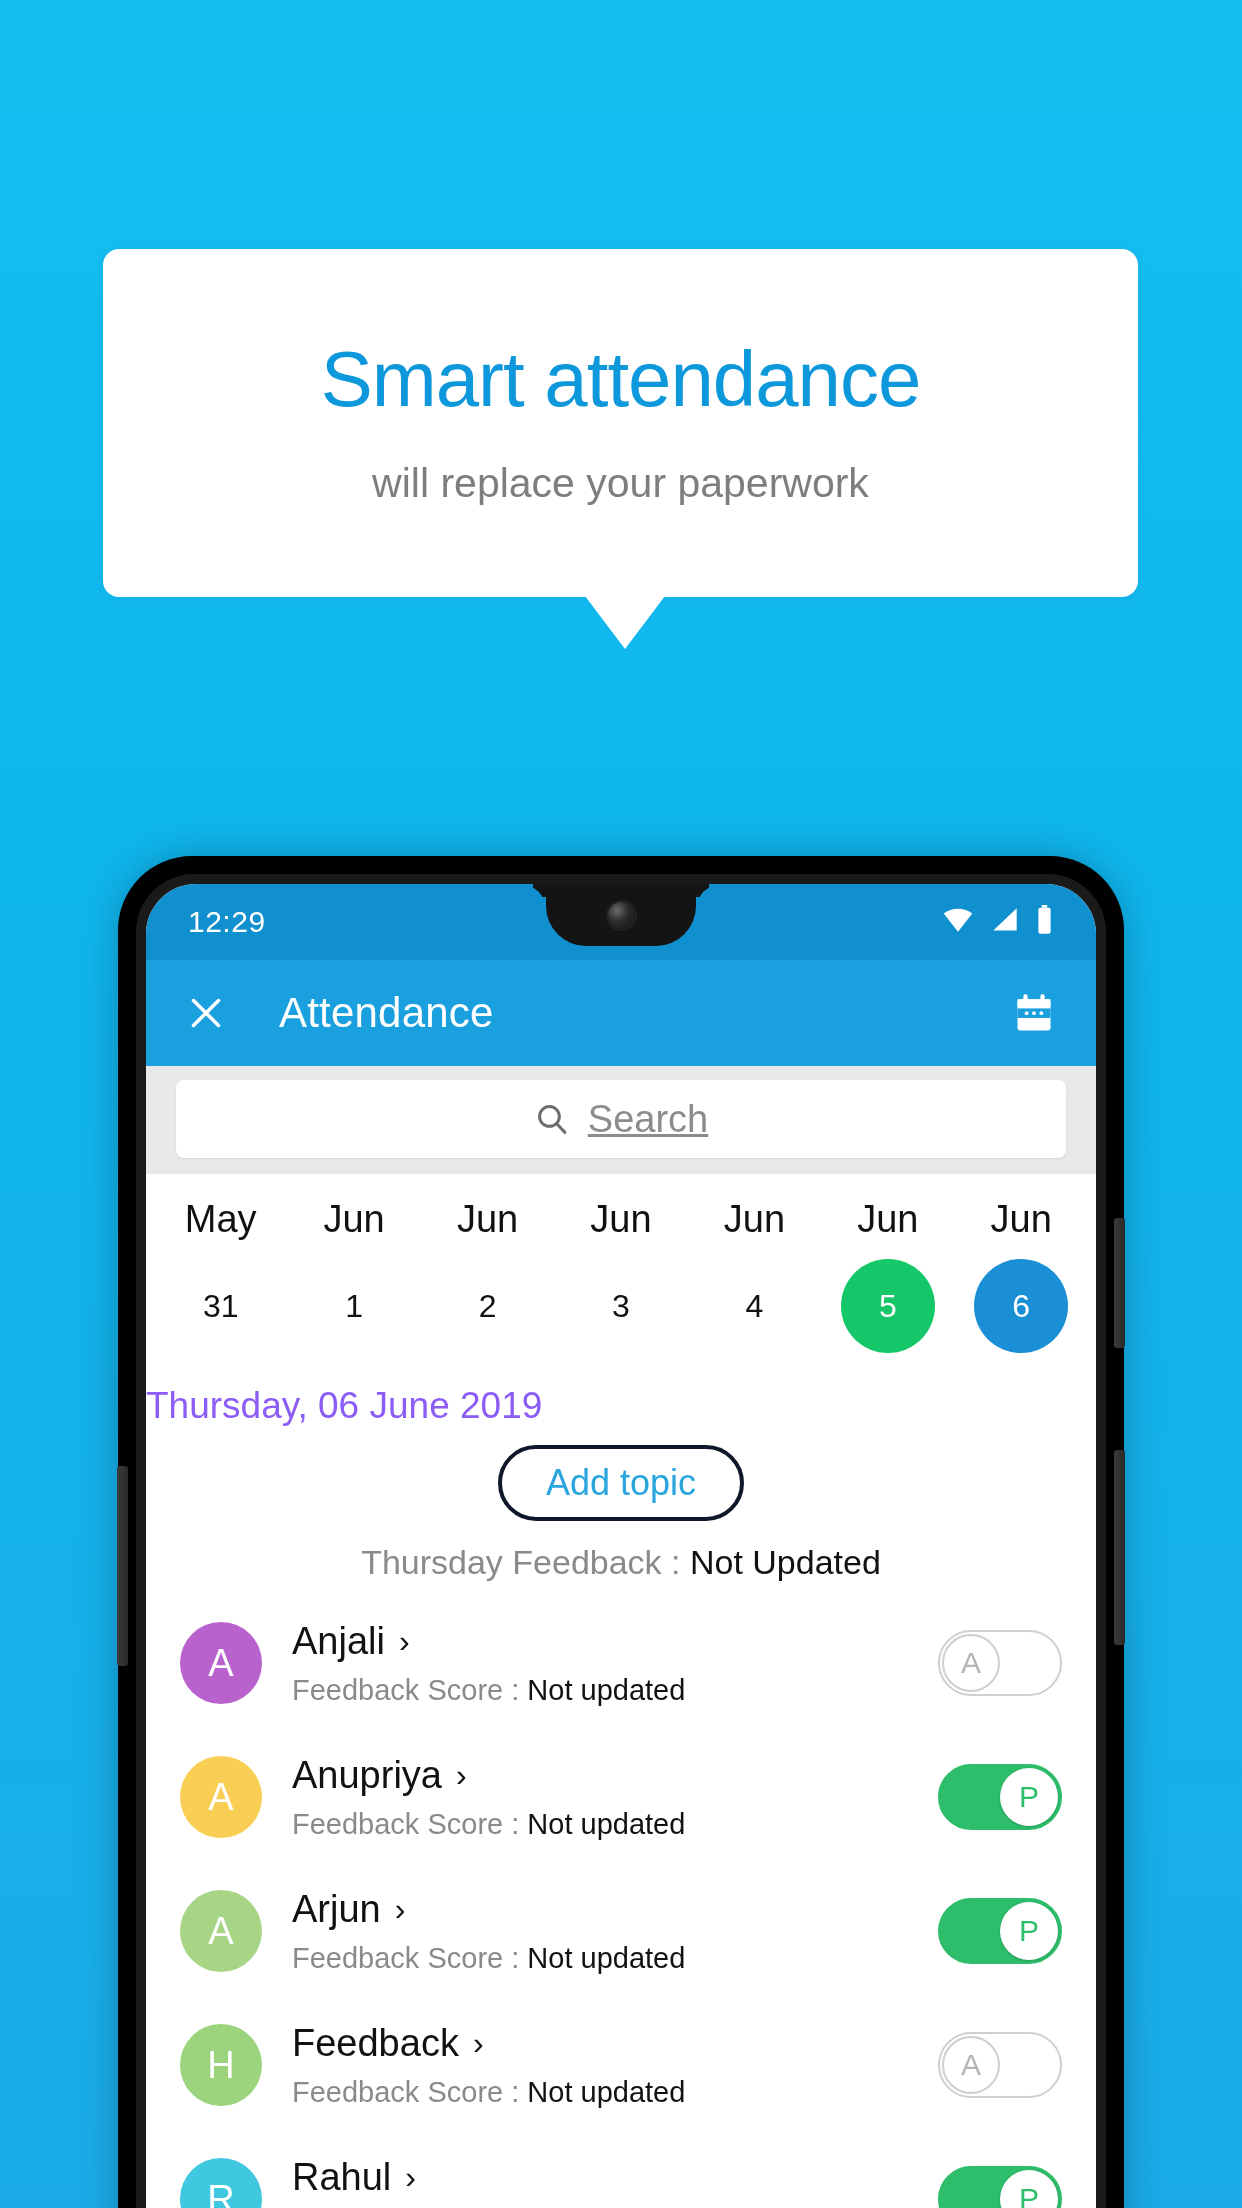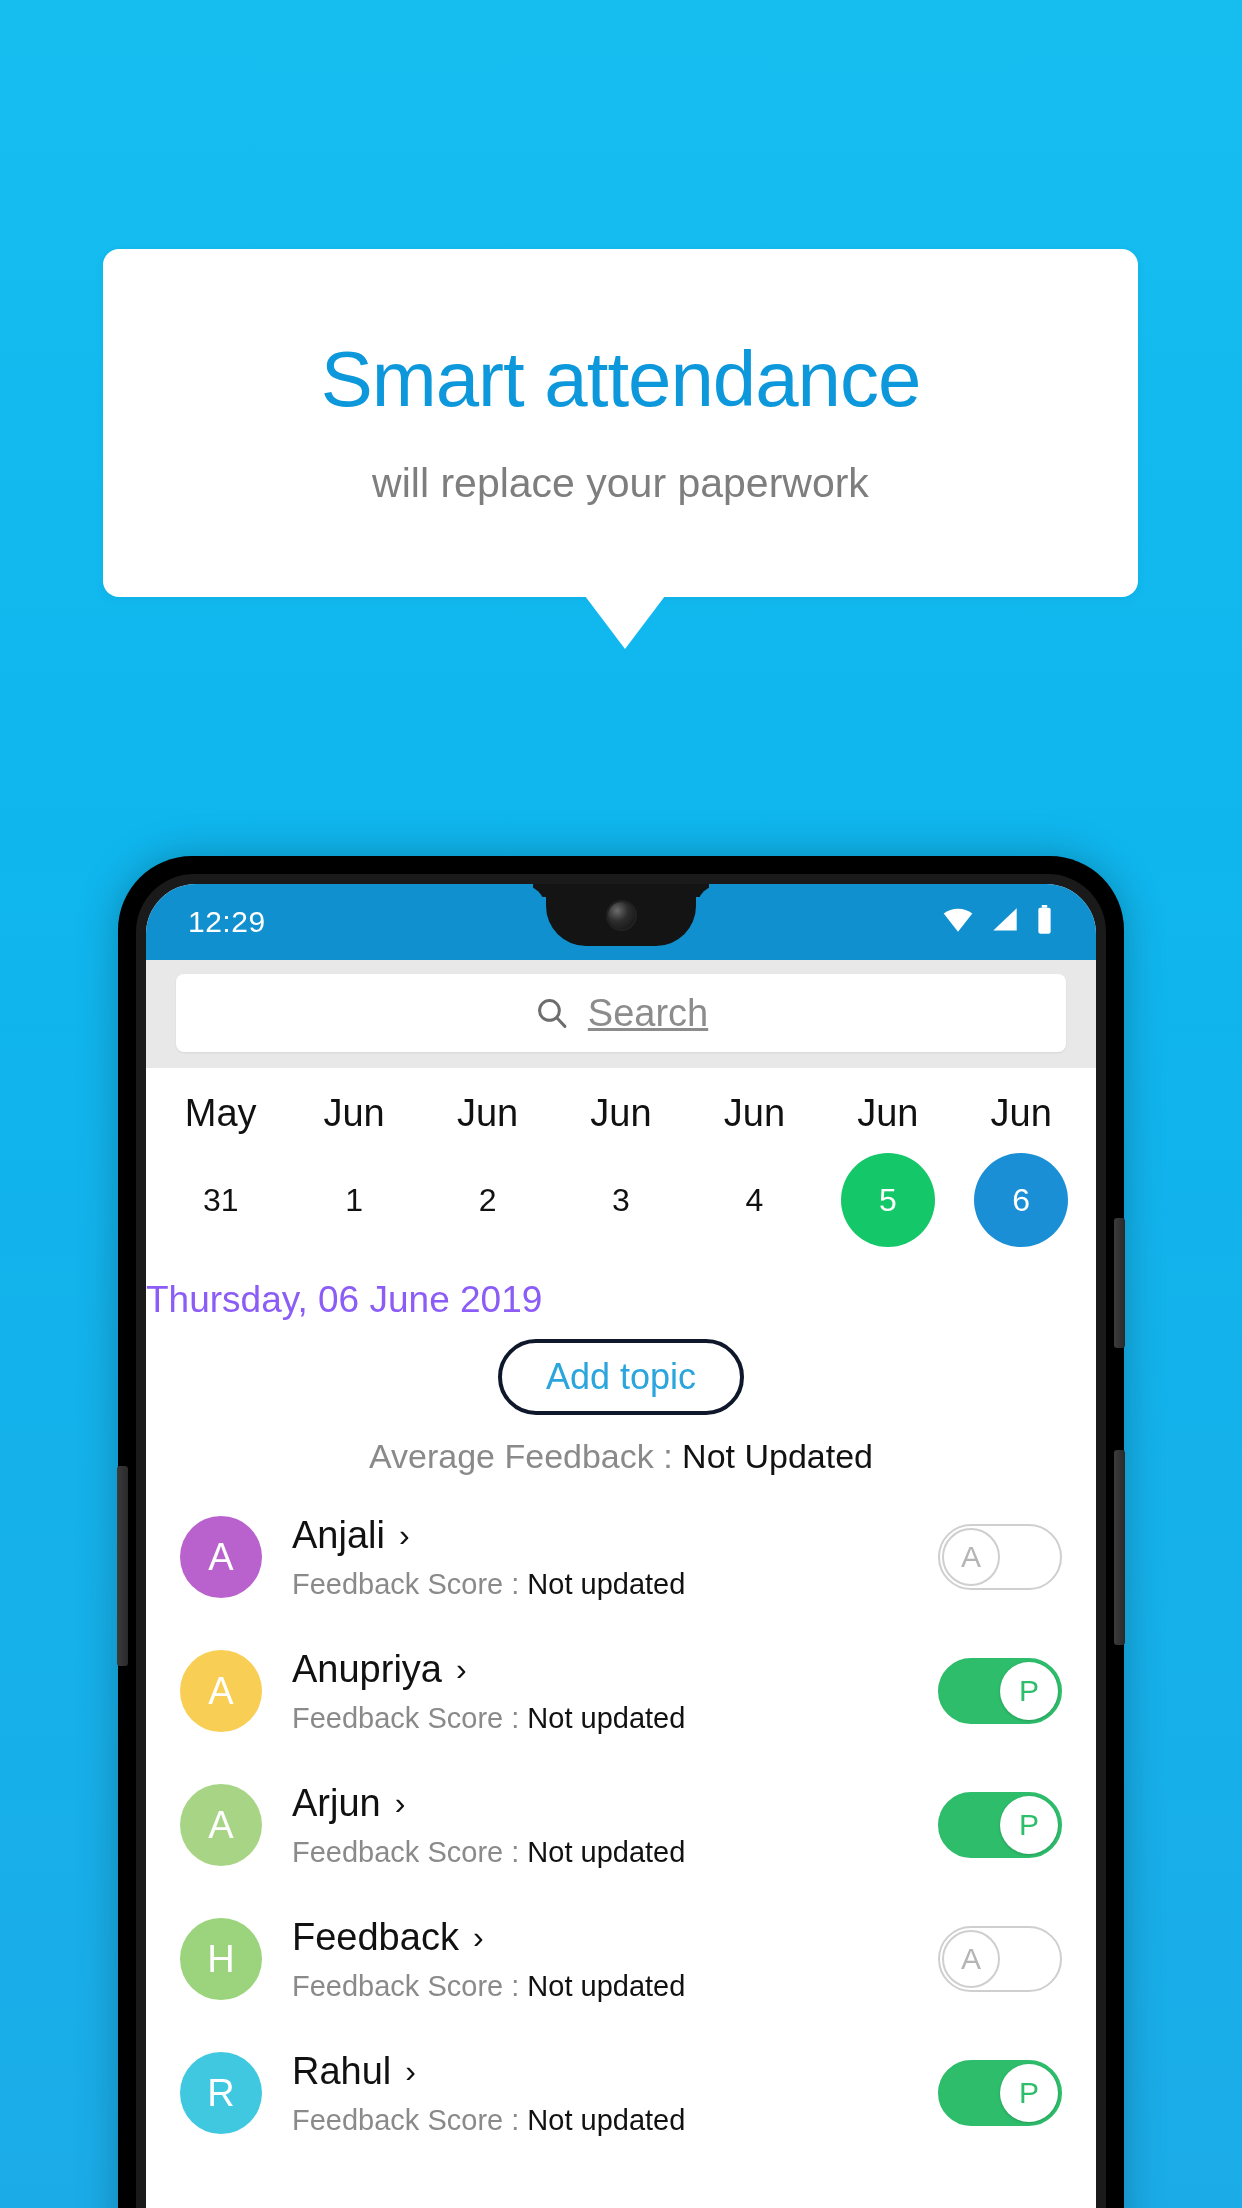--- a/index.html
+++ b/index.html
@@ -287,20 +287,40 @@
               <rect x="4" y="0" width="4" height="2" fill="#fff"></rect>
               <rect x="1.5" y="2" width="9" height="19" rx="1.3" fill="#fff"></rect>
             </svg>
           </span>
         </div>
         <div id="notch">
           <div id="camera"></div>
         </div>
       </div>
 
+      <div id="appbar">
+        <span id="close-icon">
+          <svg width="40" height="40" viewBox="0 0 24 24">
+            <path d="M4.5 4.5 L19.5 19.5 M19.5 4.5 L4.5 19.5" stroke="#fff" stroke-width="2.1" stroke-linecap="round"></path>
+          </svg>
+        </span>
+        <span id="appbar-title">Attendance</span>
+        <span id="calendar-icon">
+          <svg width="44" height="44" viewBox="0 0 24 24">
+            <rect x="3" y="4.5" width="18" height="17" rx="1.6" fill="#fff"></rect>
+            <rect x="3" y="4.5" width="18" height="4" fill="#fff"></rect>
+            <rect x="6.2" y="1.8" width="2.3" height="4.2" rx="1" fill="#fff"></rect>
+            <rect x="15.5" y="1.8" width="2.3" height="4.2" rx="1" fill="#fff"></rect>
+            <rect x="3" y="9.5" width="18" height="5.2" fill="#1AA0DF"></rect>
+            <circle cx="8" cy="12.1" r="1" fill="#fff"></circle>
+            <circle cx="12" cy="12.1" r="1" fill="#fff"></circle>
+            <circle cx="16" cy="12.1" r="1" fill="#fff"></circle>
+          </svg>
+        </span>
+      </div>
 
       <div id="search-wrap">
         <div id="search-box">
           <span id="search-icon">
             <svg width="36" height="36" viewBox="0 0 24 24">
               <circle cx="10.3" cy="10.3" r="6.6" fill="none" stroke="#6d6d6d" stroke-width="2"></circle>
               <path d="M15.2 15.2 L20.6 20.9" stroke="#6d6d6d" stroke-width="2" stroke-linecap="round"></path>
             </svg>
           </span>
           <span id="search-placeholder">Search</span>
@@ -338,21 +358,21 @@
           </div>
         </div>
 
       <div id="date-title">Thursday, 06 June 2019</div>
 
       <div id="addtopic-wrap">
         <button id="add-topic-btn">Add topic</button>
       </div>
 
       <div id="avg-feedback">
-        <span class="lbl">Average Feedback : </span><span class="val">Not Updated</span>
+        <span class="lbl">Thursday Feedback : </span><span class="val">Not Updated</span>
       </div>
 
       <div id="list">
           <div class="row">
             <div class="avatar" style="background: rgb(185, 98, 206);">A</div>
             <div class="row-mid">
               <div class="name-line">
                 <span class="name">Anjali</span>
                 <span class="chev">›</span>
               </div>

